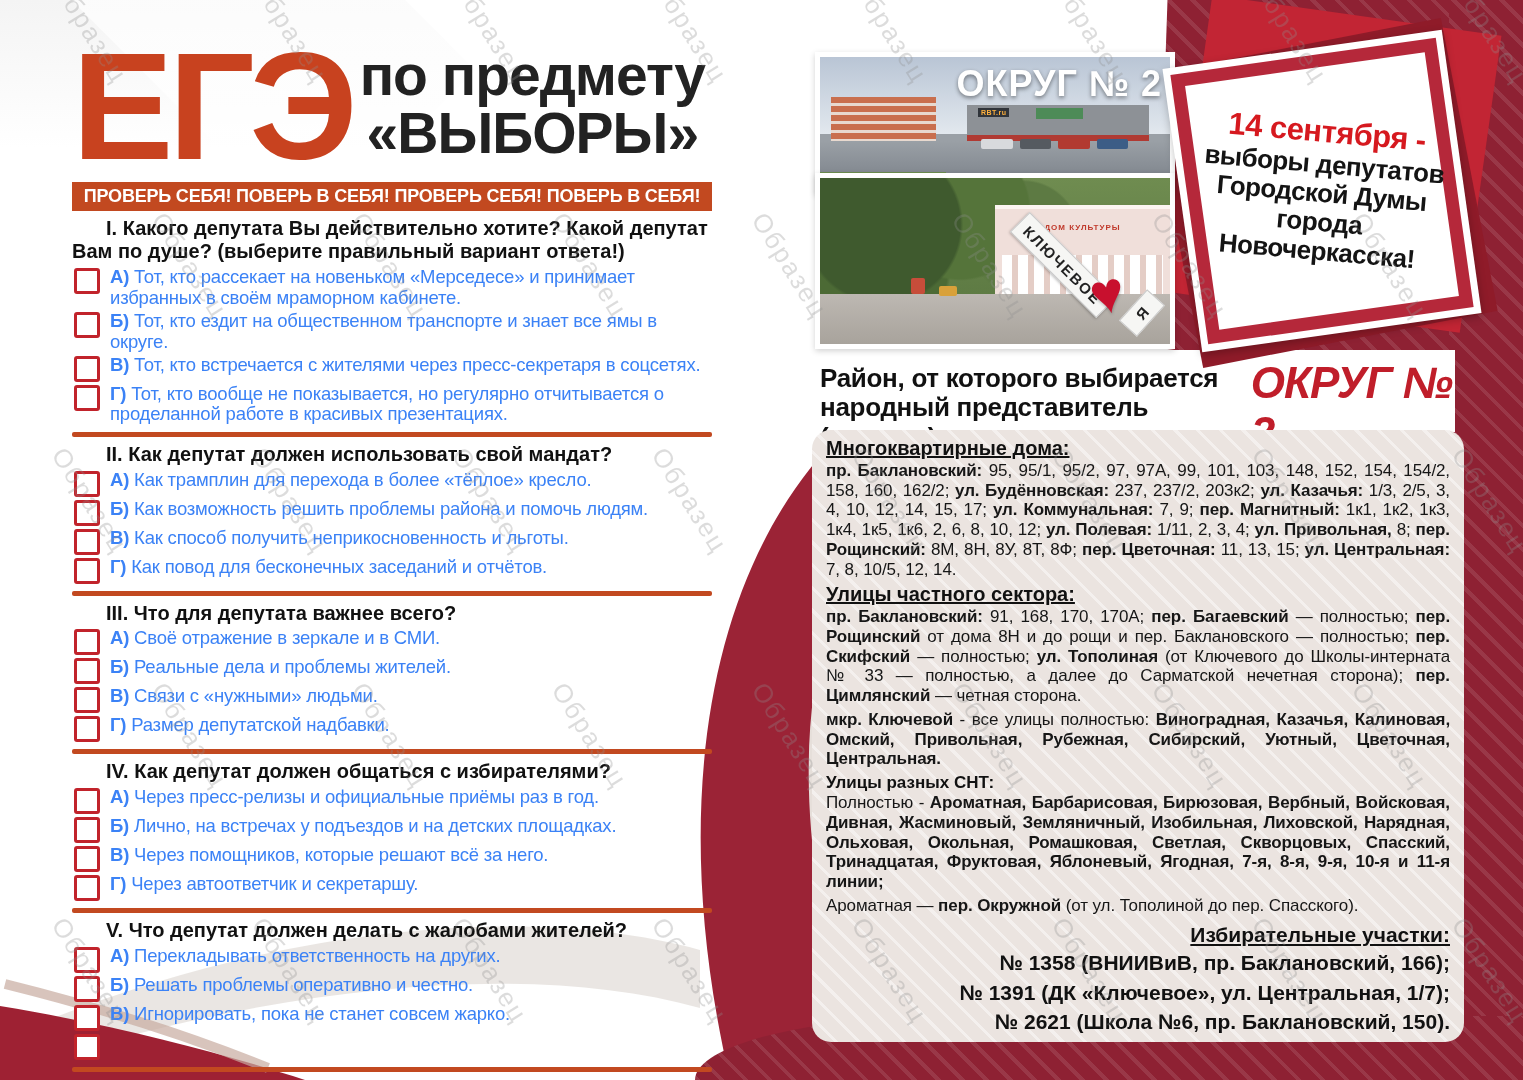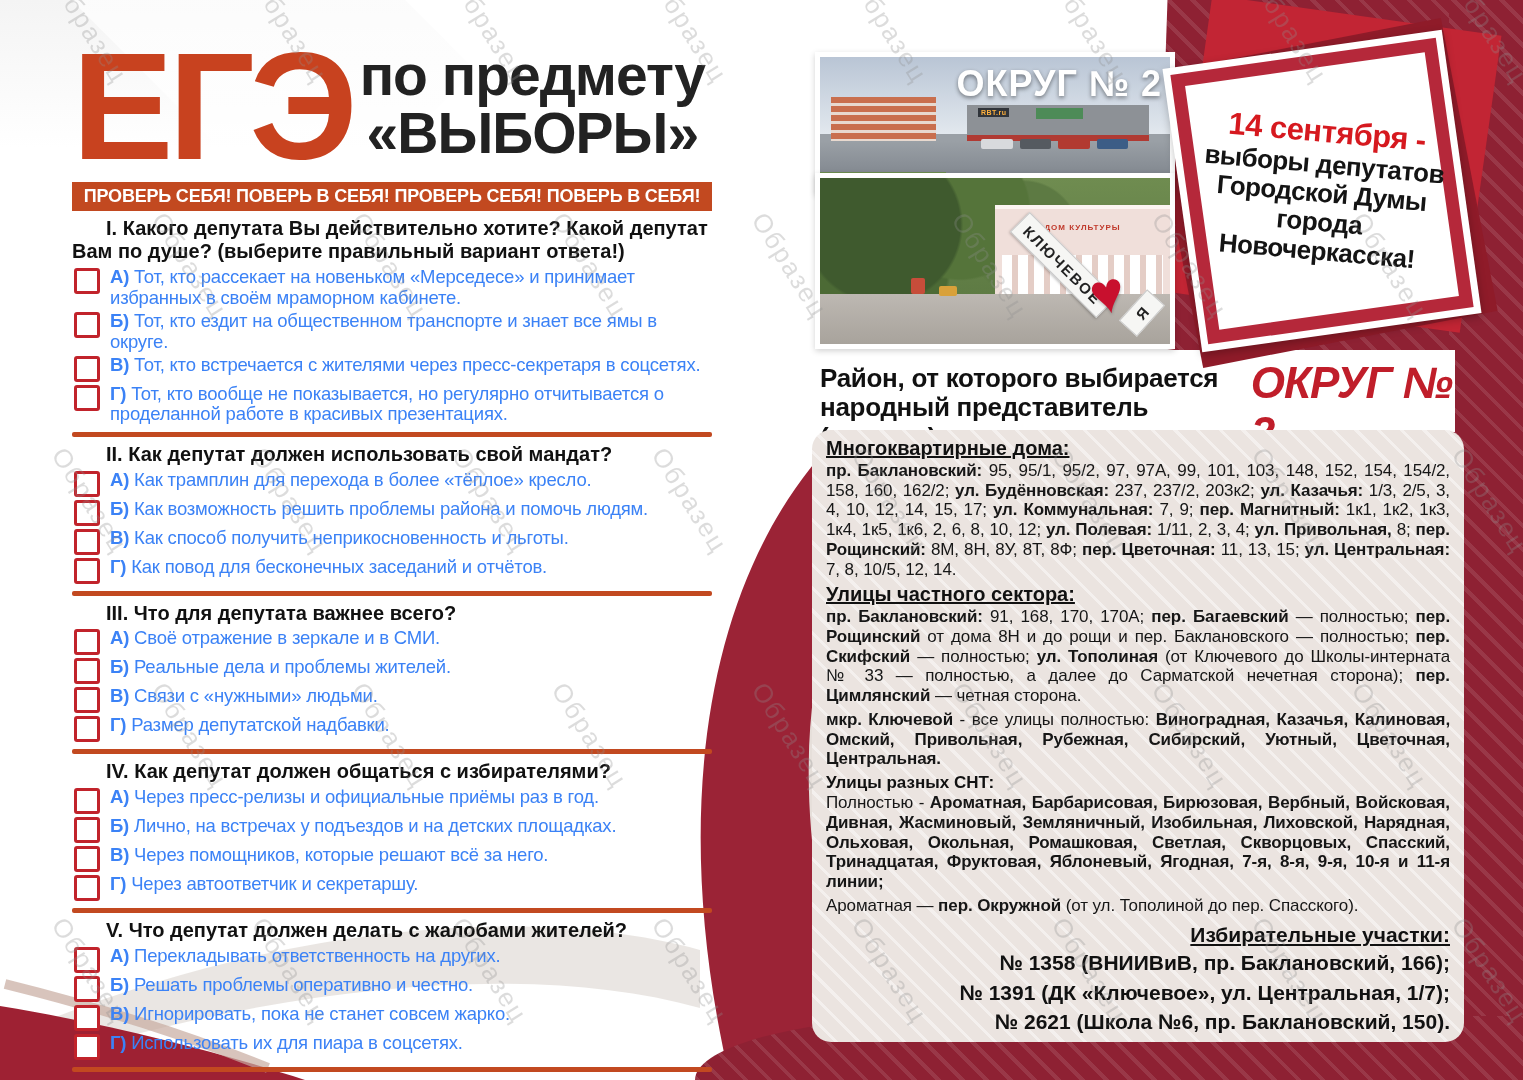--- a/index.html
+++ b/index.html
@@ -231,21 +231,20 @@
       <div class="opt">
         <span class="cb"></span>
         <p class="opt-text"><span class="b">Б)</span> <span>Решать проблемы оперативно и честно.</span></p>
       </div>
       <div class="opt">
         <span class="cb"></span>
         <p class="opt-text"><span class="b">В)</span> <span>Игнорировать, пока не станет совсем жарко.</span></p>
       </div>
       <div class="opt">
         <span class="cb"></span>
-        <p class="opt-text"><span class="b">Г)</span> <span>Использовать их для пиара в соцсетях.</span></p>
       </div>
       <div class="divider"></div>
     </section>
 
     <p class="notice"><span class="b">ВНИМАНИЕ!</span><span> Ваши ответы необходимо сфотографировать и выставить в любом доступном месте! Люди их объективно оценят!</span></p>
   </div>
 
   <div class="photo z3" id="photo1">
     <div class="sky"></div>
     <div class="apt"></div>

